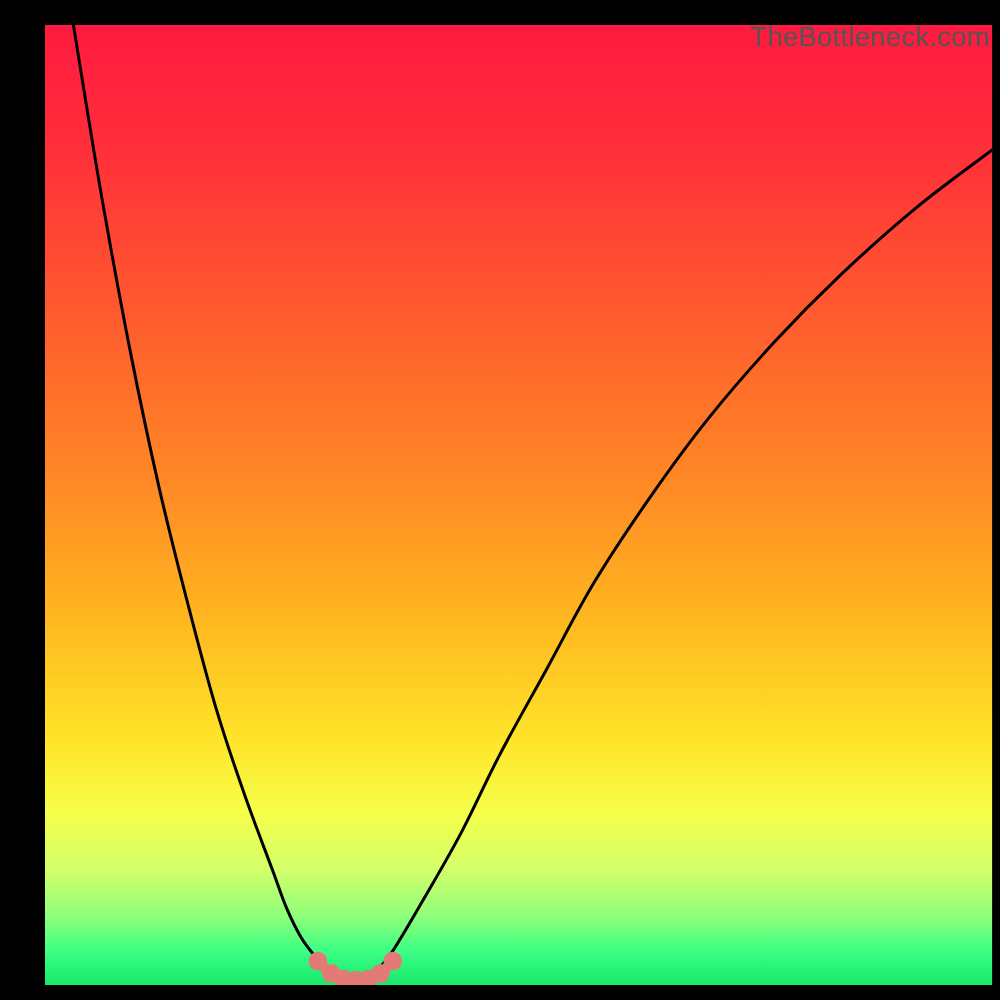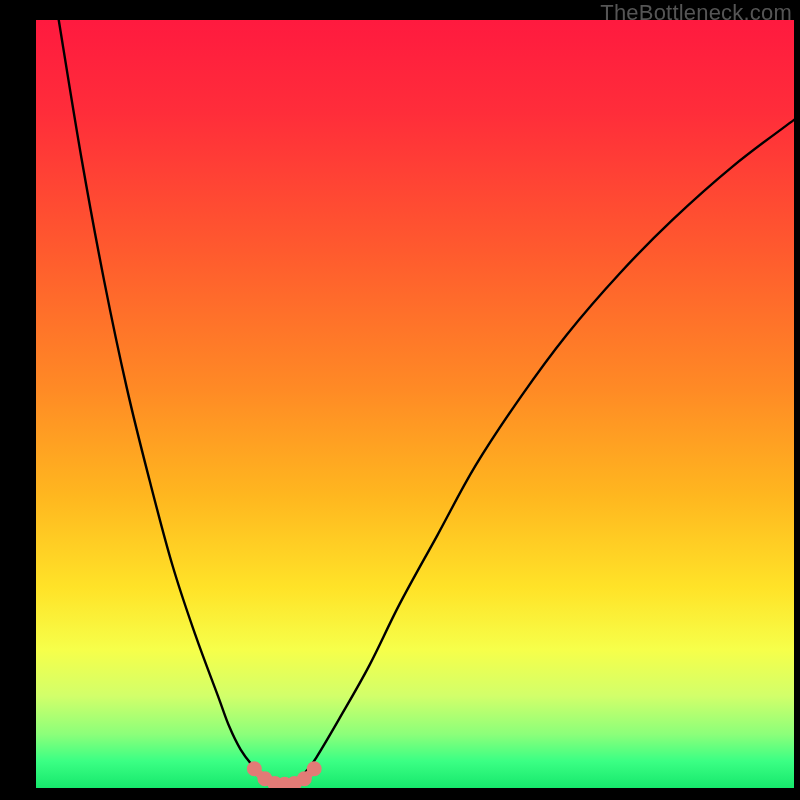--- a/index.html
+++ b/index.html
@@ -21,21 +21,21 @@
   .plot {
     position: absolute;
     left: 36px;
     top: 20px;
     width: 758px;
     height: 768px;
     overflow: hidden;
   }
   .watermark {
     position: absolute;
-    top: 0px;
+    top: 17px;
     right: 8px;
     color: #555;
     font-family: Arial, Helvetica, sans-serif;
     font-size: 22px;
     font-weight: 400;
     letter-spacing: 0.2px;
     user-select: none;
   }
   svg { display: block; }
 </style>

